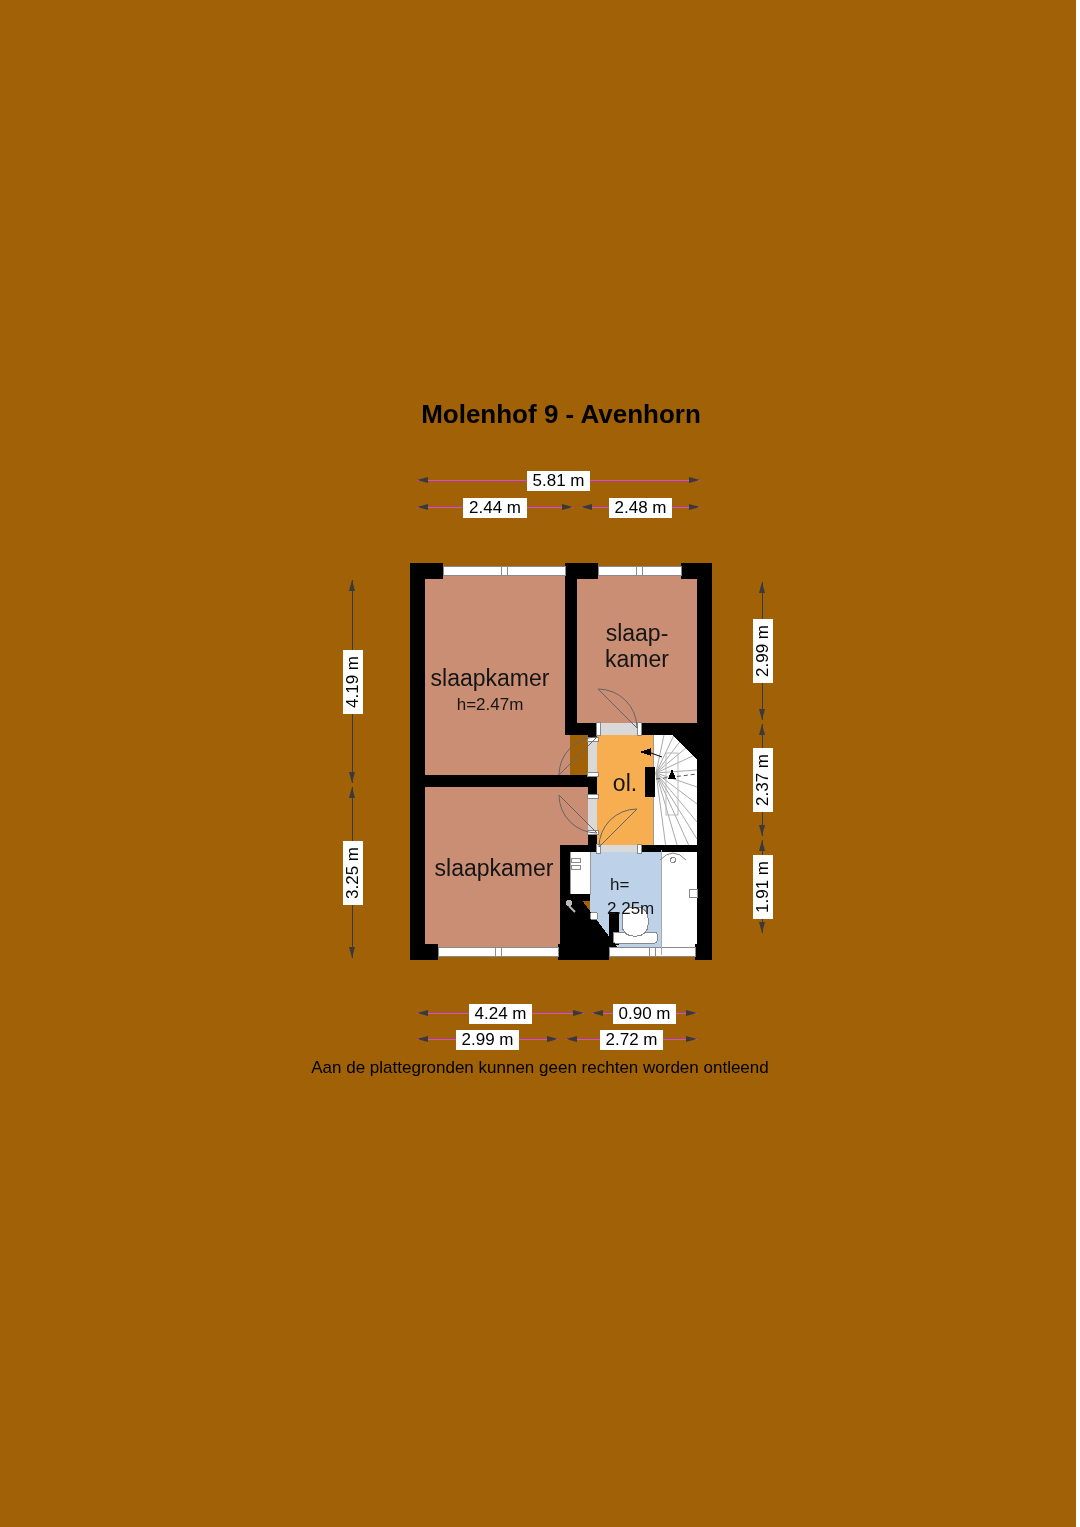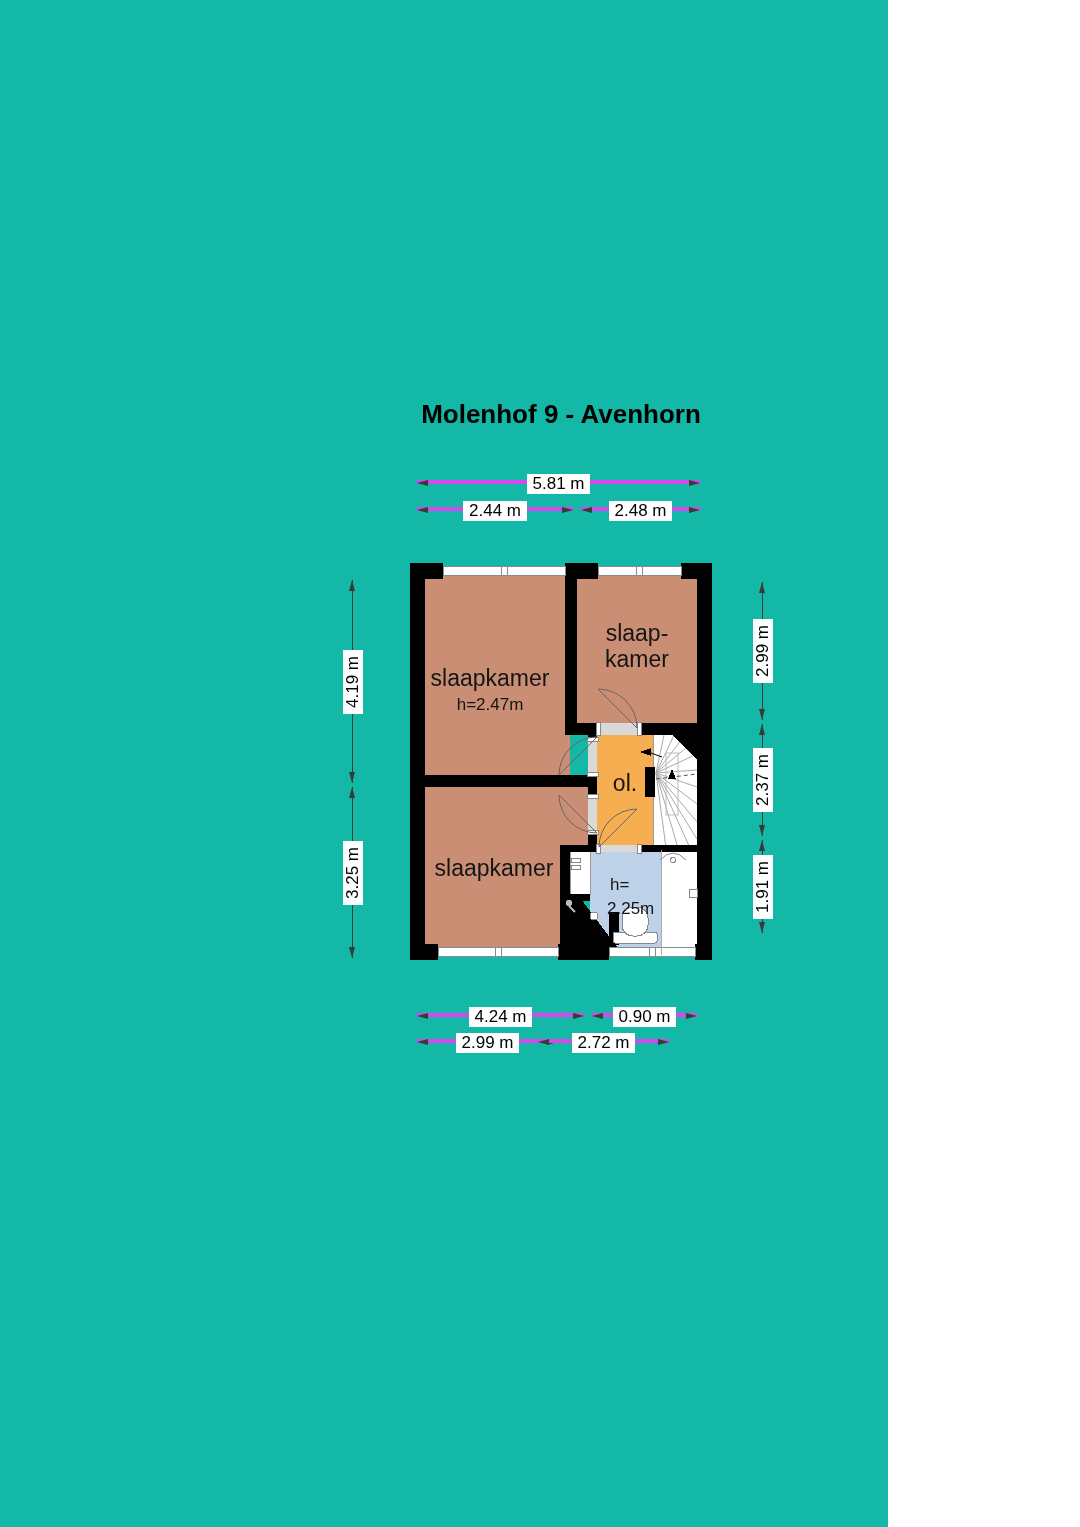--- a/index.html
+++ b/index.html
@@ -1,25 +1,25 @@
 <!DOCTYPE html>
 <html><head>
 <meta charset="utf-8">
 <style>
   html,body{margin:0;padding:0;background:#fff;}
-  #page{position:relative;width:888px;height:1527px;background:#14b8a6;overflow:hidden;
+  #page{position:relative;width:1076px;height:1527px;background:#a16207;overflow:hidden;
         font-family:"Liberation Sans","DejaVu Sans",sans-serif;color:#000;}
   .abs{position:absolute;}
 
   
   #title{left:360px;top:398px;width:402px;text-align:center;font-weight:bold;
          font-size:26px;line-height:32px;}
 
   
-  .dim-h{position:absolute;height:0;border-top:4px solid #d946ef;}
+  .dim-h{position:absolute;height:0;border-top:1px solid #d946ef;}
   .dim-h::before{content:"";position:absolute;left:0;top:-4px;
       border-top:3.5px solid transparent;border-bottom:3.5px solid transparent;
       border-right:11px solid #3a3a3a;}
   .dim-h::after{content:"";position:absolute;right:0;top:-4px;
       border-top:3.5px solid transparent;border-bottom:3.5px solid transparent;
       border-left:11px solid #3a3a3a;}
   .dim-h .lbl{position:absolute;left:50%;top:0;transform:translate(-50%,-50%);
       background:#fff;padding:0 6px;font-size:17px;white-space:nowrap;}
 
   .dim-v{position:absolute;width:0;border-left:1px solid #3a3a3a;}
@@ -76,21 +76,21 @@
 
   <div class="dim-h" style="left:417px;top:1013px;width:167px;">
     <span class="lbl">4.24 m</span>
     </div>
   <div class="dim-h" style="left:592px;top:1013px;width:105px;">
     <span class="lbl">0.90 m</span>
     </div>
   <div class="dim-h" style="left:417px;top:1039px;width:141px;">
     <span class="lbl">2.99 m</span>
     </div>
-  <div class="dim-h" style="left:538px;top:1039px;width:131px;">
+  <div class="dim-h" style="left:566px;top:1039px;width:131px;">
     <span class="lbl">2.72 m</span>
     </div>
 
   <svg class="abs" style="left:410px;top:563px;" width="302" height="397" viewBox="0 0 302 397" shape-rendering="crispEdges">
 
     <rect x="10" y="6" width="150" height="210" fill="#c98e74"></rect>
     <rect x="160" y="6" width="134" height="160" fill="#c98e74"></rect>
     <rect x="10" y="216" width="172" height="70" fill="#c98e74"></rect>
     <rect x="10" y="282" width="150" height="110" fill="#c98e74"></rect>
     <rect x="185" y="163" width="58" height="124" fill="#f6ae51"></rect>
@@ -202,15 +202,16 @@
     <text x="80" y="147" font-size="17" text-anchor="middle">h=2.47m</text>
     <text x="227" y="78" font-size="23" text-anchor="middle">slaap-</text>
     <text x="227" y="104" font-size="23" text-anchor="middle">kamer</text>
     <text x="84" y="313" font-size="23" text-anchor="middle">slaapkamer</text>
     <text x="215" y="228" font-size="23" text-anchor="middle">ol.</text>
     <text x="200" y="327" font-size="17" text-anchor="start">h=</text>
     <text x="197" y="351" font-size="17" text-anchor="start">2.25m</text>
   </svg>
 
   <div id="footer" class="abs">
+    <div>Aan de plattegronden kunnen geen rechten worden ontleend</div>
   </div>
 
 </div>
 
 </body></html>

